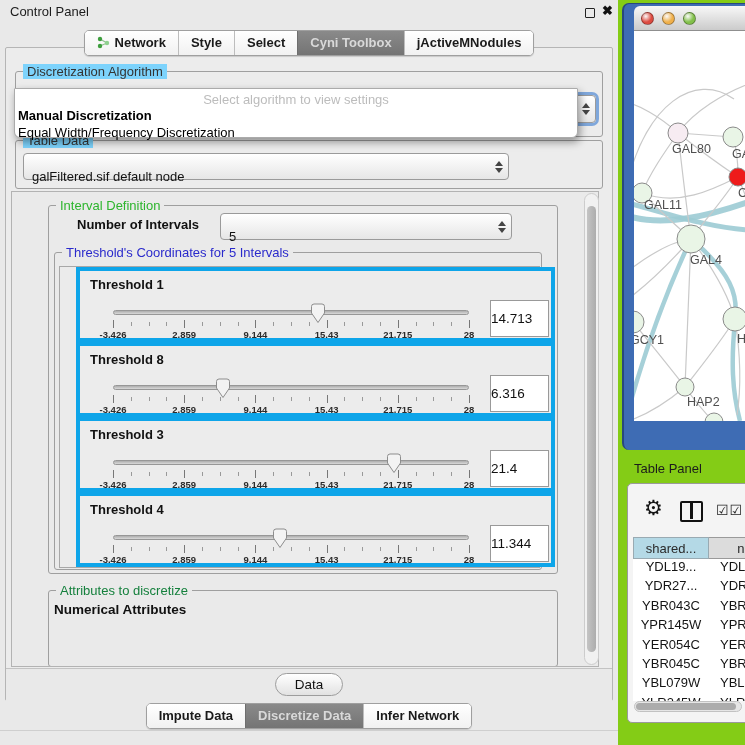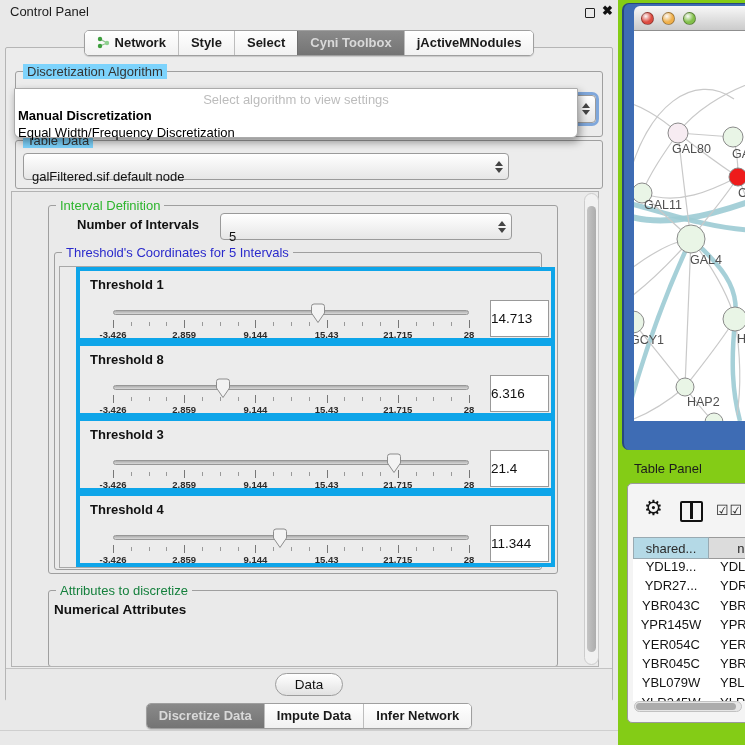--- a/index.html
+++ b/index.html
@@ -371,25 +371,25 @@
       </div>
 
       <div id="sep-line"></div>
       <div id="apply-strip">
         <div id="apply-btn">Data</div>
       </div>
     </div>
 
     <div id="bottom-tabs">
       <div class="seg-bar" id="bottom-seg">
+          <div class="seg-tab">
+            <span>Impute Data</span>
+          </div>
           <div class="seg-tab selected">
             <span>Discretize Data</span>
-          </div>
-          <div class="seg-tab">
-            <span>Impute Data</span>
           </div>
           <div class="seg-tab">
             <span>Infer Network</span>
           </div>
         </div>
     </div>
     <div id="bottom-line"></div>
   </div>
 
   <div id="right-side">

